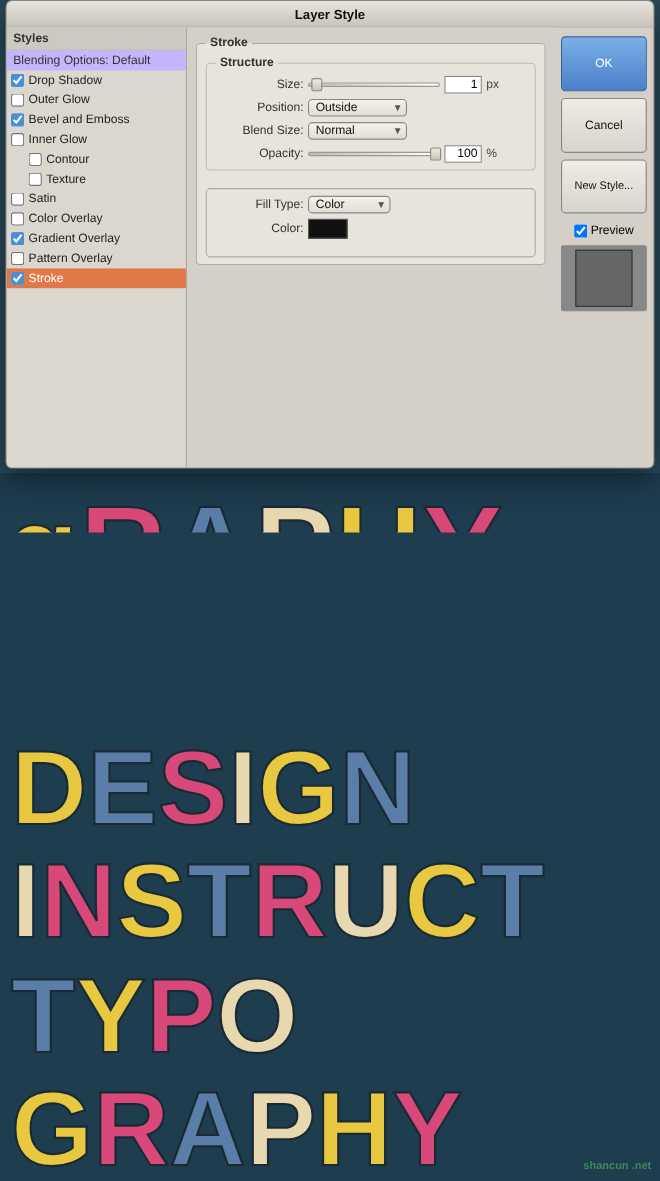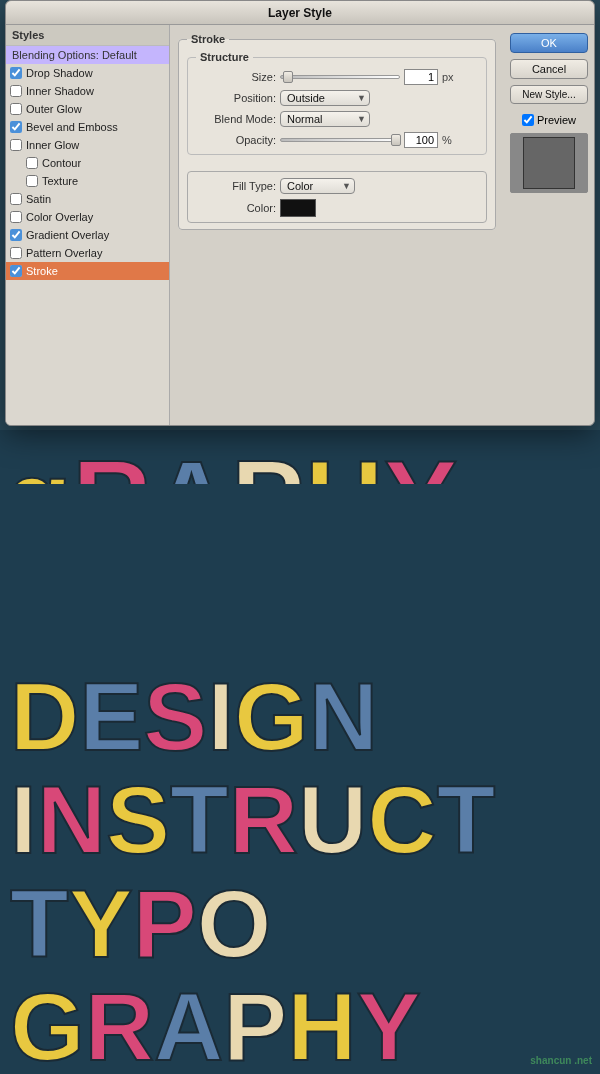--- a/index.html
+++ b/index.html
@@ -94,21 +94,21 @@
     .buttons-col {
       width: 90px;
       padding: 8px 6px;
       display: flex;
       flex-direction: column;
       gap: 6px;
       align-items: center;
     }
     .mac-btn {
       width: 78px;
-      padding: 3px 0;
+      padding: 18px 0;
       background: linear-gradient(to bottom, #f0ece4, #d8d4cc);
       border: 1px solid #888;
       border-radius: 4px;
       font-size: 11px;
       text-align: center;
       cursor: pointer;
       color: #111;
     }
     .mac-btn.default {
       background: linear-gradient(to bottom, #7ab0e8, #4a80c8);
@@ -218,21 +218,21 @@
       right: 4px;
       pointer-events: none;
       font-size: 9px;
       color: #555;
     }
 
     
     .fill-fieldset {
       border: 1px solid #aaa;
       border-radius: 4px;
-      padding: 6px 8px 5px;
+      padding: 6px 8px 16px;
       background: #e8e4dc;
       flex: 1;
     }
     .color-swatch {
       width: 36px;
       height: 18px;
       background: #111;
       border: 1px solid #555;
       cursor: pointer;
       display: inline-block;
@@ -319,24 +319,20 @@
 
         <div class="style-item section-header">
           <span>Blending Options: Default</span>
         </div>
 
         <div class="style-item">
           <input type="checkbox" checked="" style="">
           <span>Drop Shadow</span>
         </div>
 
-        <div class="style-item">
-          <input type="checkbox" style="">
-          <span>Inner Shadow</span>
-        </div>
 
         <div class="style-item">
           <input type="checkbox" style="">
           <span>Outer Glow</span>
         </div>
 
         <div class="style-item">
           <input type="checkbox" checked="" style="">
           <span>Bevel and Emboss</span>
         </div>
@@ -405,21 +401,21 @@
                 <select class="mac-select">
                   <option>Outside</option>
                   <option>Inside</option>
                   <option>Center</option>
                 </select>
                 <span class="select-arrow">▼</span>
               </div>
             </div>
 
             <div class="form-row">
-              <span class="form-label">Blend Mode:</span>
+              <span class="form-label">Blend Size:</span>
               <div class="select-wrap">
                 <select class="mac-select">
                   <option>Normal</option>
                   <option>Multiply</option>
                   <option>Screen</option>
                   <option>Overlay</option>
                 </select>
                 <span class="select-arrow">▼</span>
               </div>
             </div>

